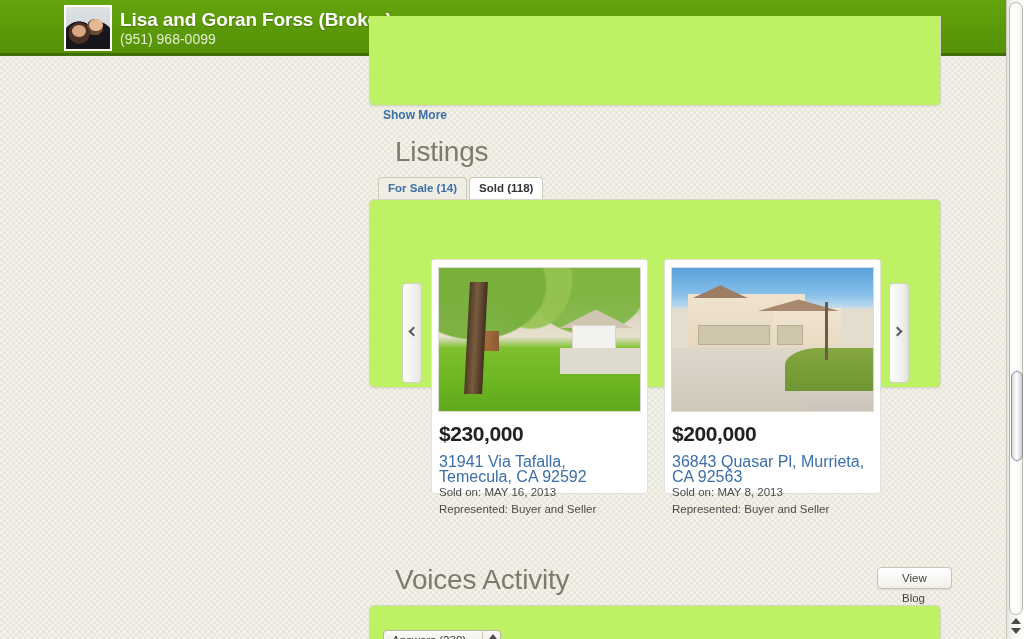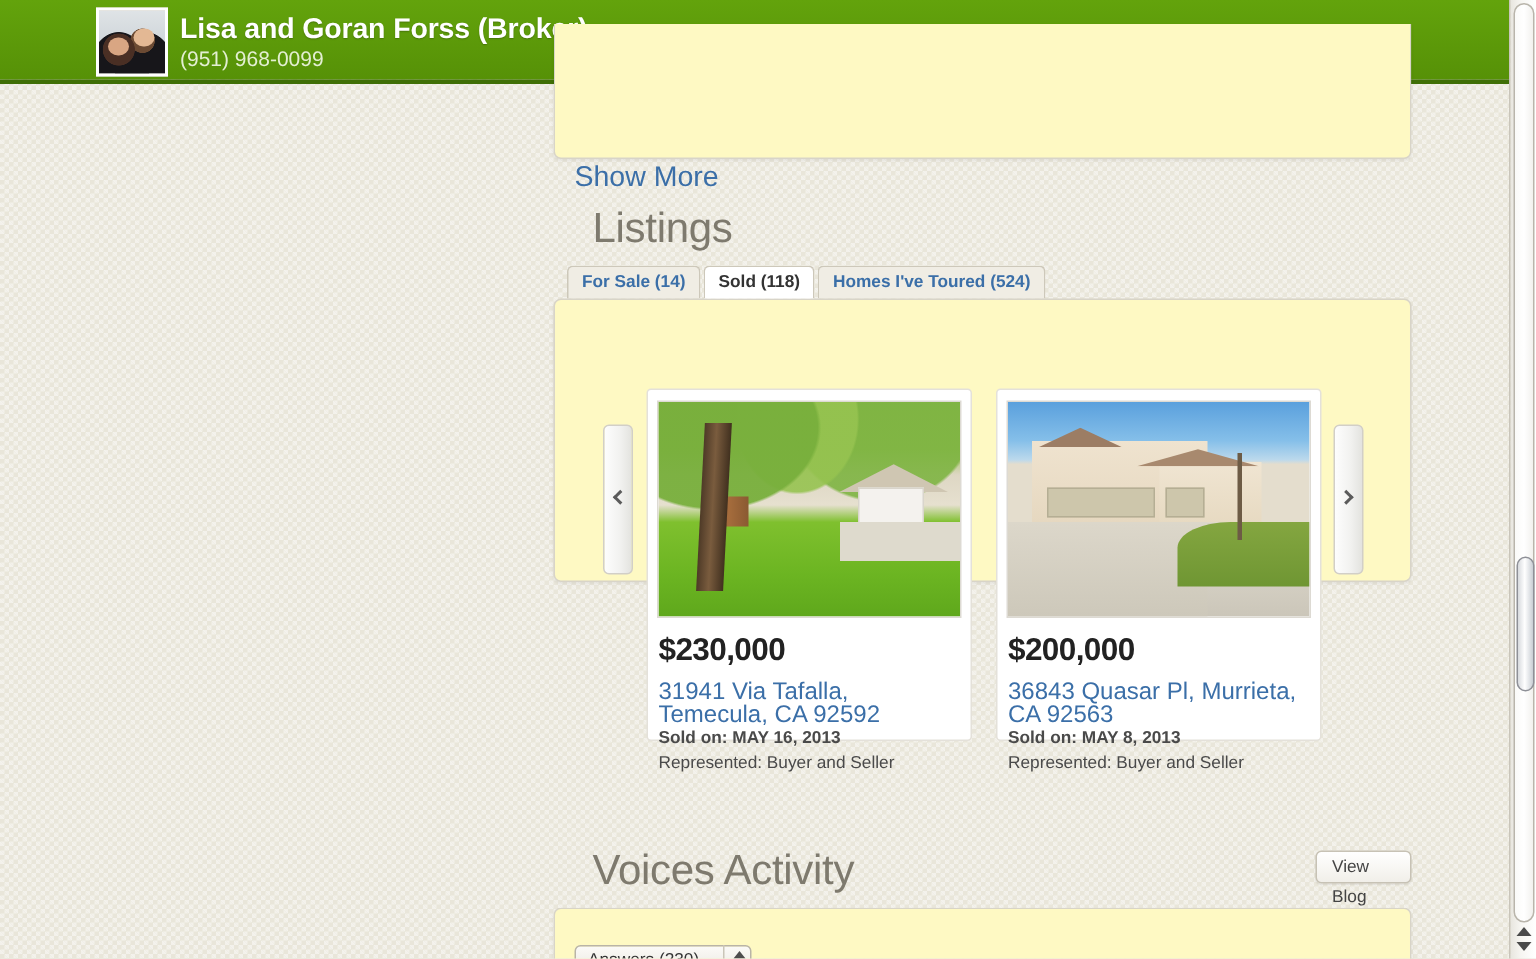--- a/index.html
+++ b/index.html
@@ -130,42 +130,43 @@
   }
 
   
   #content {
     position: absolute;
     left: 369px; top: 56px;
     width: 572px;
   }
 
   .white-card {
-    background: #fef9c3;
+    background: #bef264;
     border: 1px solid #d8d4c8;
     border-radius: 5px;
     box-shadow: 0 1px 2px rgba(0,0,0,0.06);
     padding-left: 10px;
   }
 
   
   #showmore-card {
     position: absolute;
     left: 0; top: -40px;
     width: 572px; height: 90px;
     border-top: none;
     border-top-left-radius: 0;
     border-top-right-radius: 0;
   }
   #show-more-link {
     position: absolute;
     left: 14px; top: 52px;
     color: #3b6fa8;
-    font-size: 19px;
-    cursor: pointer;
+    font-size: 12px;
+    cursor: pointer;
+    font-weight: bold;
   }
 
   
   .section-title {
     position: absolute;
     color: #7e7a6e;
     font-size: 28px;
     font-weight: normal;
     letter-spacing: -0.2px;
     padding-left: 16px;
@@ -371,36 +372,35 @@
     font-size: 16px;
     line-height: 15px;
     color: #3b6fa8;
     cursor: pointer;
   }
   .listing-sold {
     position: absolute;
     left: 8px; top: 226px;
     font-size: 11.5px;
     color: #4a4a4a;
-    font-weight: bold;
   }
   .listing-rep {
     position: absolute;
     left: 8px; top: 243px;
     font-size: 11.5px;
     color: #4a4a4a;
   }
 
   
   #view-blog {
     position: absolute;
     left: 508px; top: 511px;
     height: 22px;
     line-height: 20px;
-    padding: 0 10px;
+    padding: 0 24px;
     border: 1px solid #c7c2b5;
     border-radius: 4px;
     background: linear-gradient(to bottom, #ffffff 0%, #f1efe9 100%);
     color: #444444;
     font-size: 11.5px;
     cursor: pointer;
     box-shadow: 0 1px 1px rgba(0,0,0,0.07);
   }
   #voices-panel {
     position: absolute;
@@ -508,21 +508,20 @@
   <div id="content">
 
     <div class="white-card" id="showmore-card"></div>
     <div id="show-more-link">Show More</div>
 
     <div class="section-title" id="listings-title">Listings</div>
 
     <div id="tabs">
       <div class="tab">For Sale (14)</div>
       <div class="tab active">Sold (118)</div>
-      <div class="tab">Homes I've Toured (524)</div>
     </div>
 
     <div class="white-card" id="listings-panel">
 
       <div id="carousel-prev">
         <span class="chev"></span>
       </div>
       <div id="carousel-next">
         <span class="chev"></span>
       </div>

